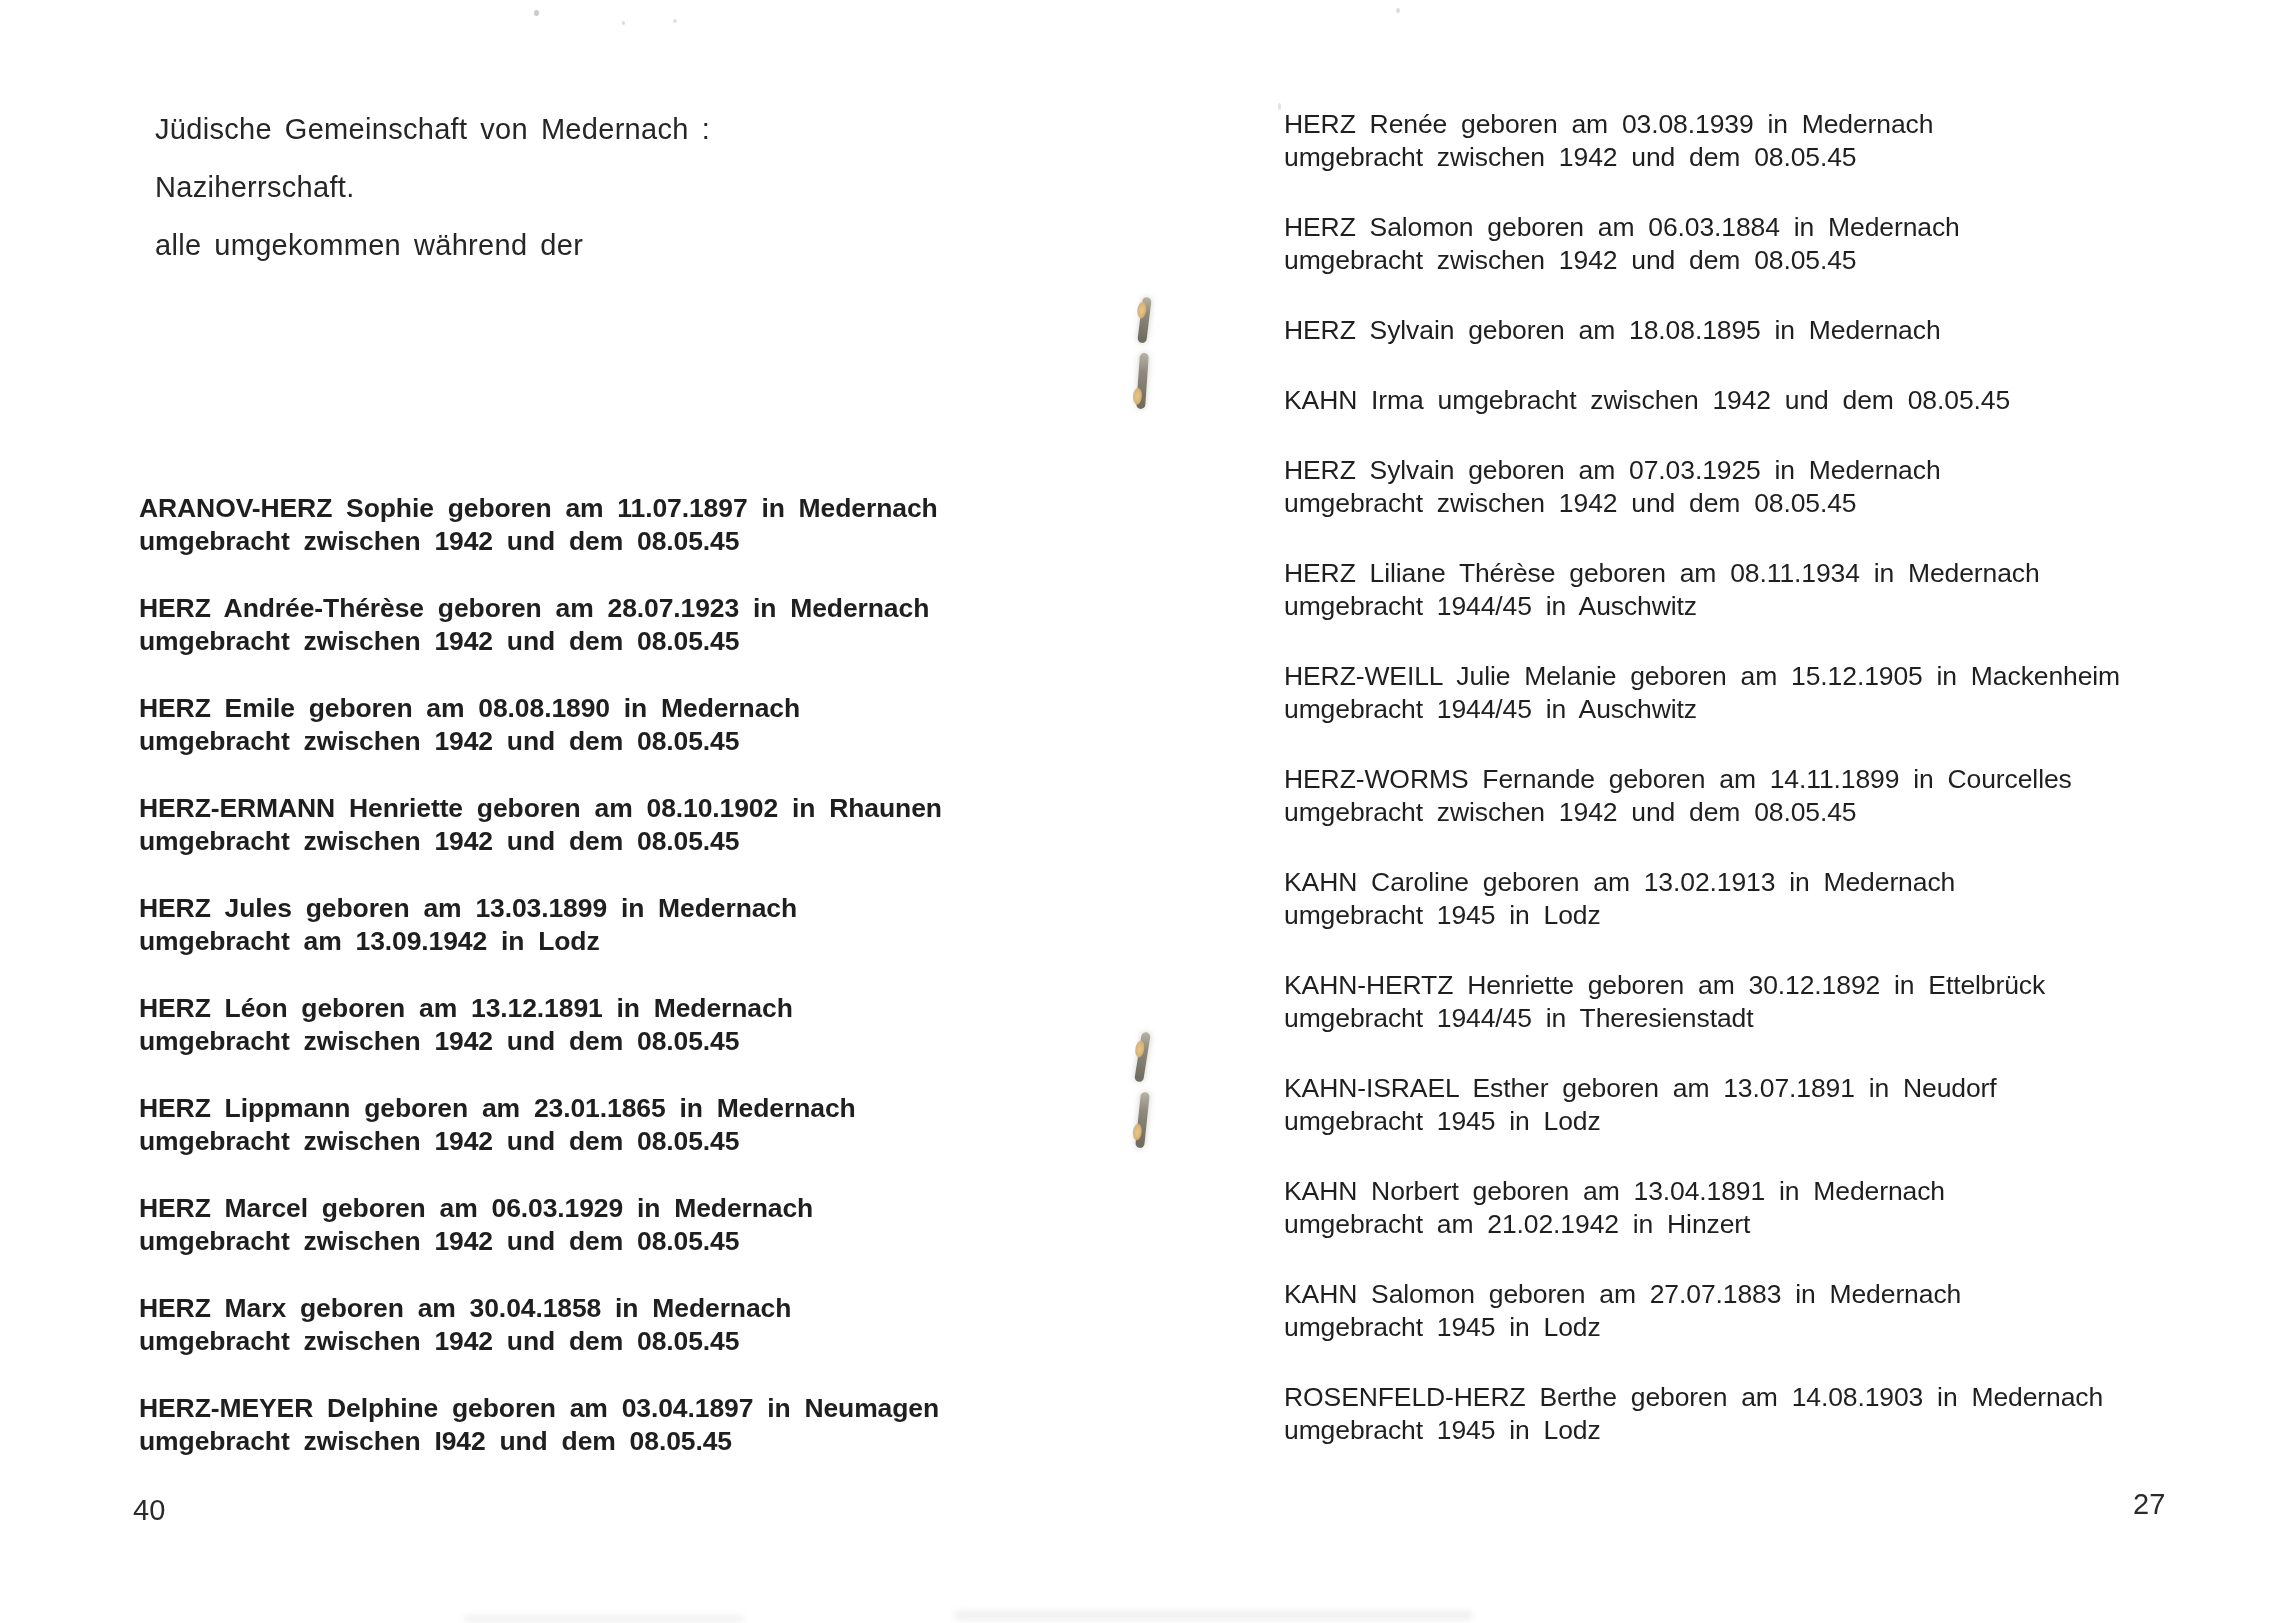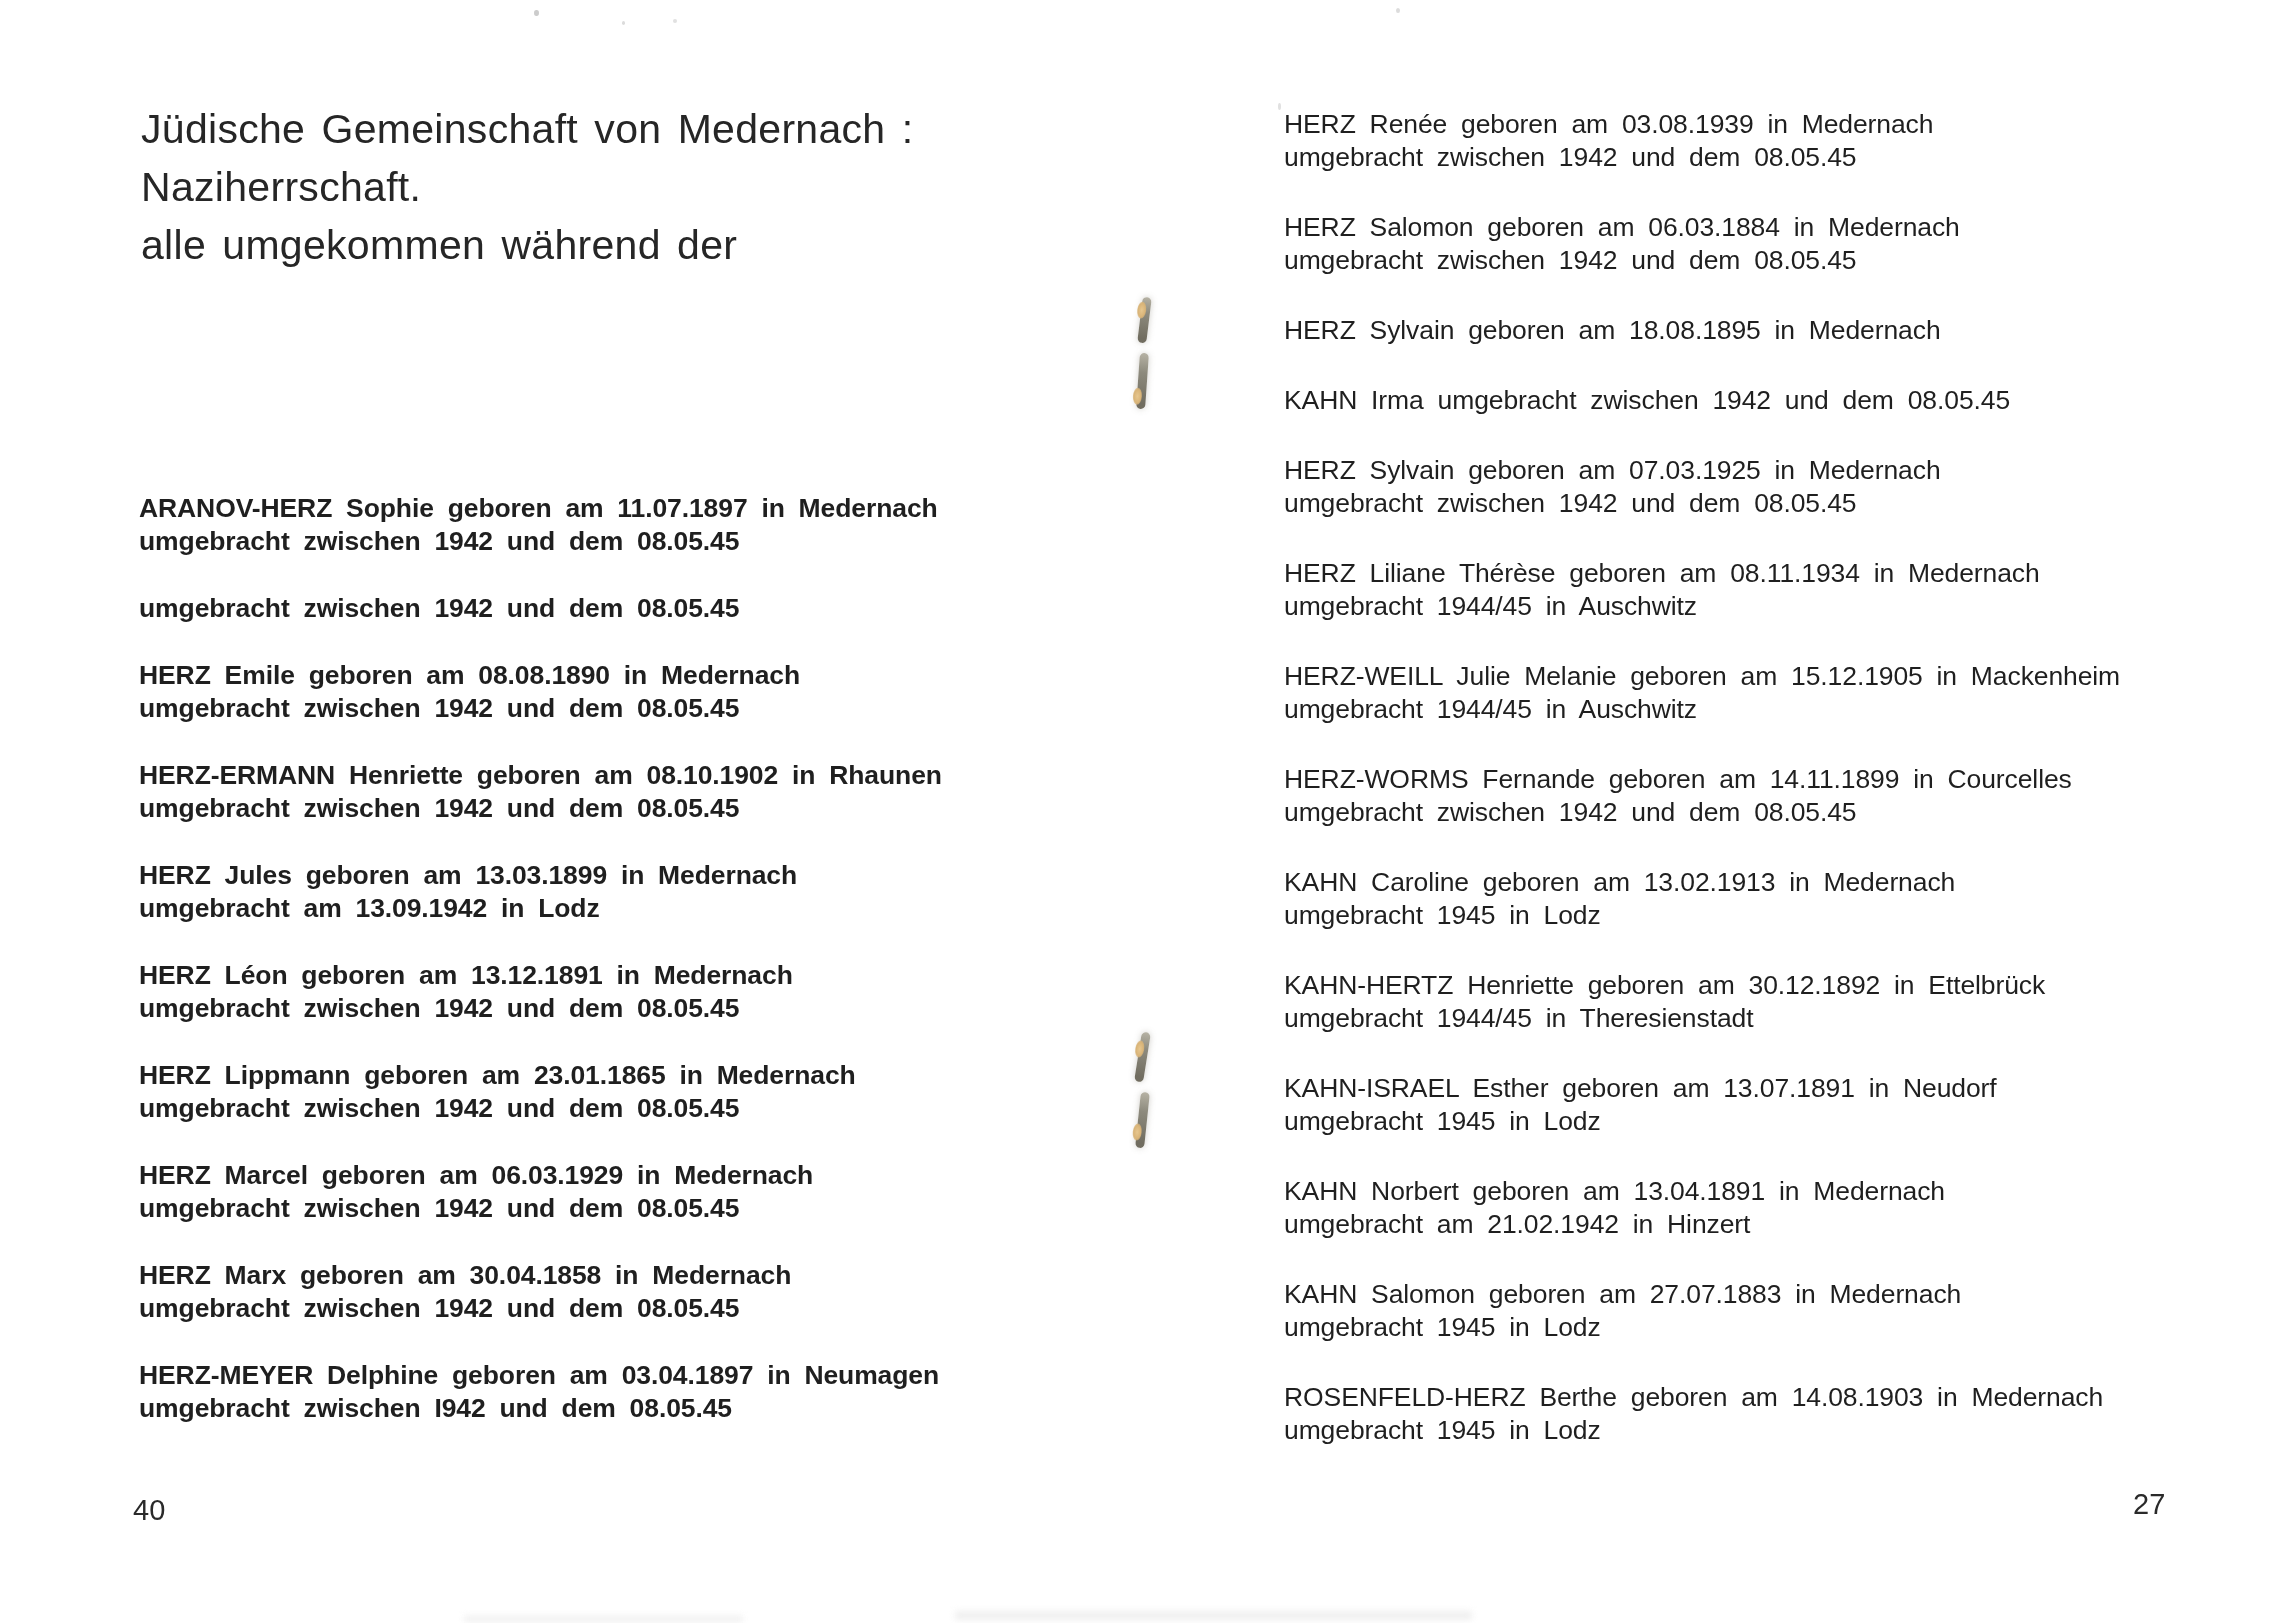--- a/index.html
+++ b/index.html
@@ -11,22 +11,22 @@
   }
   #spread {
     position: relative;
     width: 2273px; height: 1624px;
     background: #ffffff;
     color: #1f1f1f;
   }
   
   .title-block {
     position: absolute;
-    left: 141px; top: 100px;
-    font-size: 41px;
+    left: 155px; top: 100px;
+    font-size: 29px;
     line-height: 58px;
     letter-spacing: 0.3px;
     word-spacing: 4.6px;
     color: #262626;
   }
   .title-line { white-space: nowrap; }
 
   .entries {
     position: absolute;
     width: 1035px;
@@ -115,20 +115,21 @@
       <div class="title-line">Naziherrschaft.</div>
       <div class="title-line">alle umgekommen während der</div>
     </div>
 
     <div class="entries entries-left">
       <div class="entry">
         <div class="entry-line">ARANOV-HERZ Sophie geboren am 11.07.1897 in Medernach</div>
         <div class="entry-line">umgebracht zwischen 1942 und dem 08.05.45</div>
       </div>
       <div class="entry">
+        <div class="entry-line">HERZ Andrée-Thérèse geboren am 28.07.1923 in Medernach</div>
         <div class="entry-line">umgebracht zwischen 1942 und dem 08.05.45</div>
       </div>
       <div class="entry">
         <div class="entry-line">HERZ Emile geboren am 08.08.1890 in Medernach</div>
         <div class="entry-line">umgebracht zwischen 1942 und dem 08.05.45</div>
       </div>
       <div class="entry">
         <div class="entry-line">HERZ-ERMANN Henriette geboren am 08.10.1902 in Rhaunen</div>
         <div class="entry-line">umgebracht zwischen 1942 und dem 08.05.45</div>
       </div>

